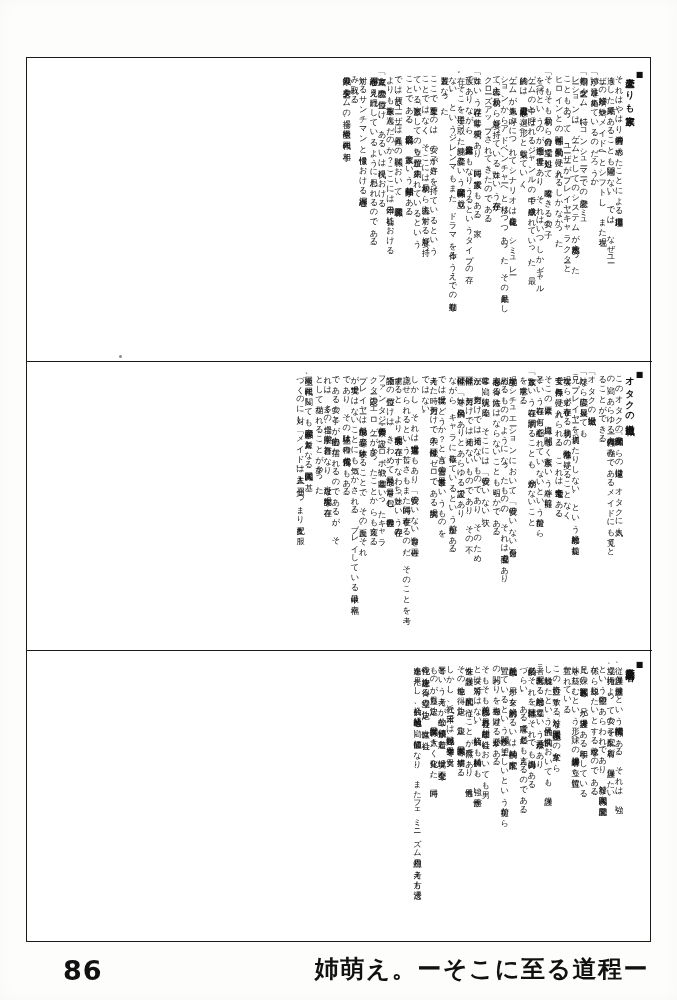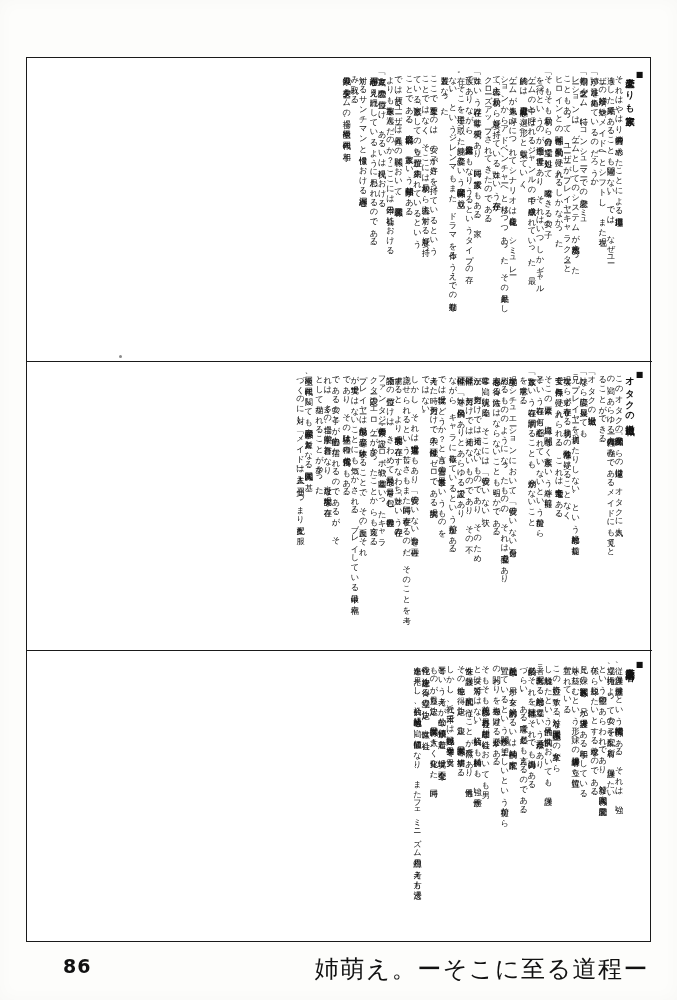--- a/index.html
+++ b/index.html
@@ -101,32 +101,32 @@
   #block-c {
     left: 8px;  top: 602px; width: 608px; height: 272px;
   }
 
   
   .folio {
     position: absolute;
     left: 63px;
     top: 955px;
     font-family: "DejaVu Sans", sans-serif;
-    font-size: 19px;
+    font-size: 27px;
     font-weight: bold;
     color: #111;
     letter-spacing: 1px;
   }
   .running-title {
     position: absolute;
     right: 28px;
     top: 953px;
     font-family: "DejaVu Sans", sans-serif;
     font-size: 24px;
-    font-weight: normal;
+    font-weight: bold;
     color: #111;
     letter-spacing: 1.5px;
     white-space: nowrap;
     margin-left: 8px;
   }
 
   
   .edge-shadow {
     position: absolute;
     left: 0; top: 0; width: 677px; height: 1000px;

